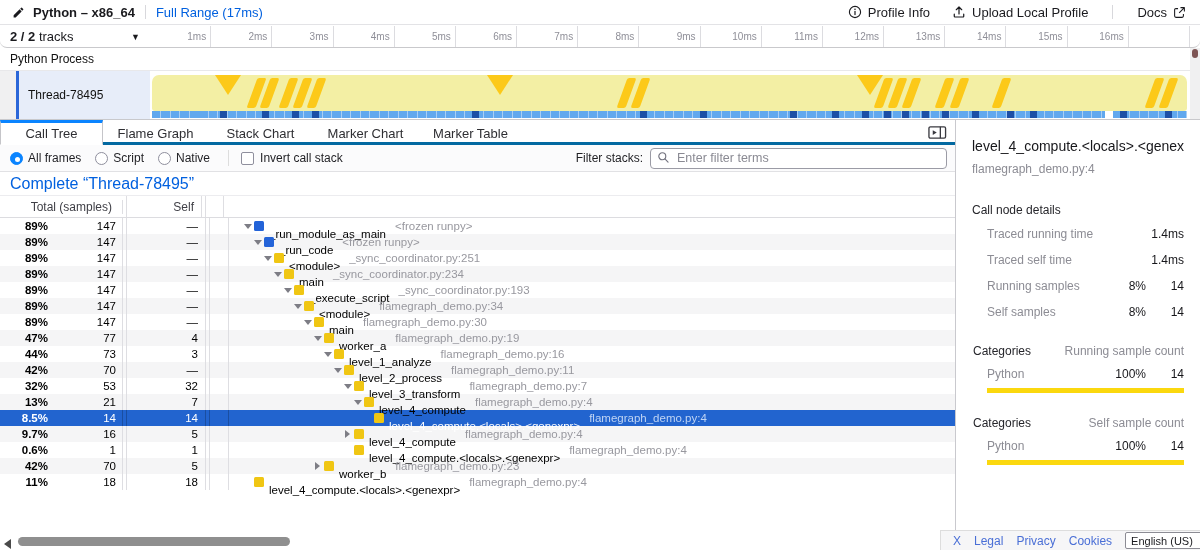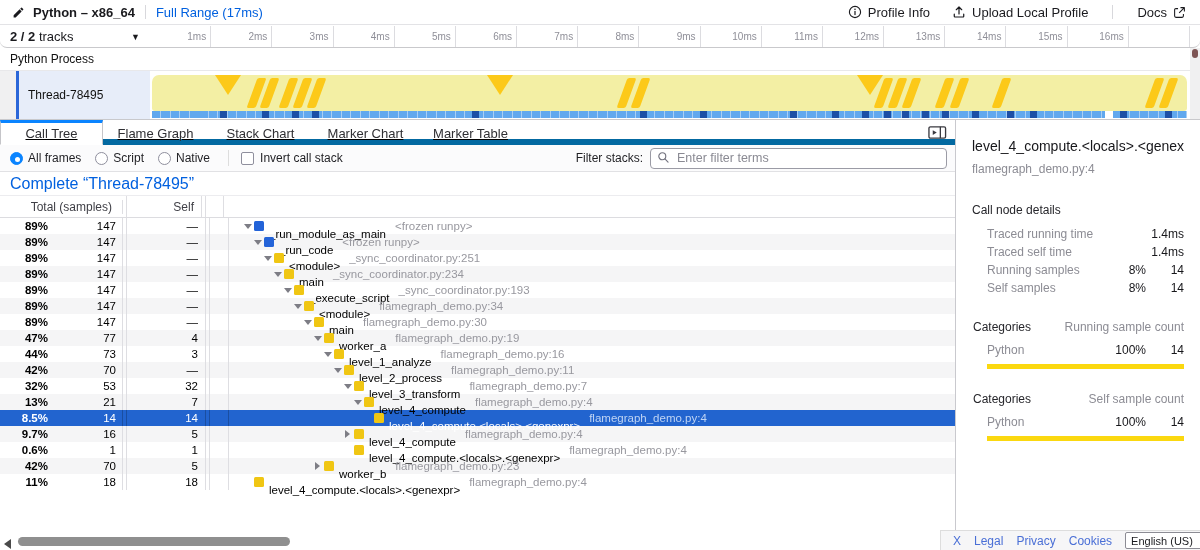--- a/index.html
+++ b/index.html
@@ -50,21 +50,21 @@
   .slash{position:absolute;top:3px;width:9px;height:30px;background:var(--marker);
          transform:skewX(-20deg);border-radius:2px;}
   .strip{position:absolute;left:2px;top:40px;width:1035px;height:7px;
          background:repeating-linear-gradient(90deg,var(--strip) 0 8.5px,#a8cef5 8.5px 9.5px);}
   .dk{position:absolute;top:0;width:7px;height:7px;background:var(--strip-dark);}
   .gapw{position:absolute;top:0;width:8px;height:7px;background:#fff;}
   .vscroll{position:absolute;left:1190px;top:0;width:10px;height:71px;background:#f0f0f1;}
   .vthumb{margin:1px 2px;width:6px;height:9px;background:#7d5454;border-radius:3px;}
 
   
-  .tabbar{position:absolute;left:0;top:120px;width:955px;height:25px;background:#fff;border-bottom:6px solid #0369a1;display:flex;text-decoration:underline;}
+  .tabbar{position:absolute;left:0;top:120px;width:955px;height:25px;background:#fff;border-bottom:3px solid #0369a1;display:flex;}
   .tab{height:25px;display:flex;align-items:center;justify-content:center;font-size:13px;color:#2f2f33;
        width:105px;cursor:pointer;border-top:2px solid transparent;}
   .tab.active{background:#fff;border:1px solid #c5c5c9;border-top:3px solid var(--accent);
               border-bottom:1px solid #fff;margin-bottom:-1px;width:103px;}
   .sb-toggle{position:absolute;right:10px;top:5px;color:#3a3a40;cursor:pointer;display:flex;}
 
   
   .panel{position:absolute;left:0;top:145px;width:955px;height:385px;background:#fff;}
   .controls{height:27px;background:#fbfbfc;border-bottom:1px solid #e1e1e4;display:flex;align-items:center;
             padding:0 8px 0 10px;font-size:12px;color:#1f1f23;}
@@ -109,21 +109,21 @@
   .fname{color:inherit;margin-top:15px;}
   .finfo{margin-left:9px;color:#98989f;}
   .trow.sel .finfo{color:#bfd4f4;}
 
   
   .sidebar{position:absolute;left:955px;top:120px;width:245px;height:410px;background:#fff;
            border-left:1px solid #c9c9ce;padding:18px 16px 0 16px;font-size:12px;overflow:hidden;}
   .sb-title{font-size:14px;color:#17171b;white-space:nowrap;overflow:hidden;}
   .sb-file{margin-top:8px;color:#8c8c94;}
   .sb-sec{margin-top:27px;color:#26262b;}
-  .drow{display:flex;align-items:center;height:18px;margin-top:0;}
+  .drow{display:flex;align-items:center;height:18px;margin-top:8px;}
   .details{margin-top:8px;}
   .dlab{flex:1;padding-left:15px;color:#8c8c94;}
   .dpct{width:42px;text-align:right;color:#17171b;}
   .dval{width:38px;text-align:right;color:#17171b;}
   .cat{margin-top:22px;}
   .cathdr{display:flex;align-items:center;height:16px;}
   .cathdr .cl{color:#26262b;padding-left:1px;}
   .cathdr .cr{margin-left:auto;color:#8c8c94;}
   .catitem{display:flex;align-items:center;height:16px;margin-top:7px;}
   .catitem .cn{flex:1;padding-left:15px;color:#8c8c94;}

